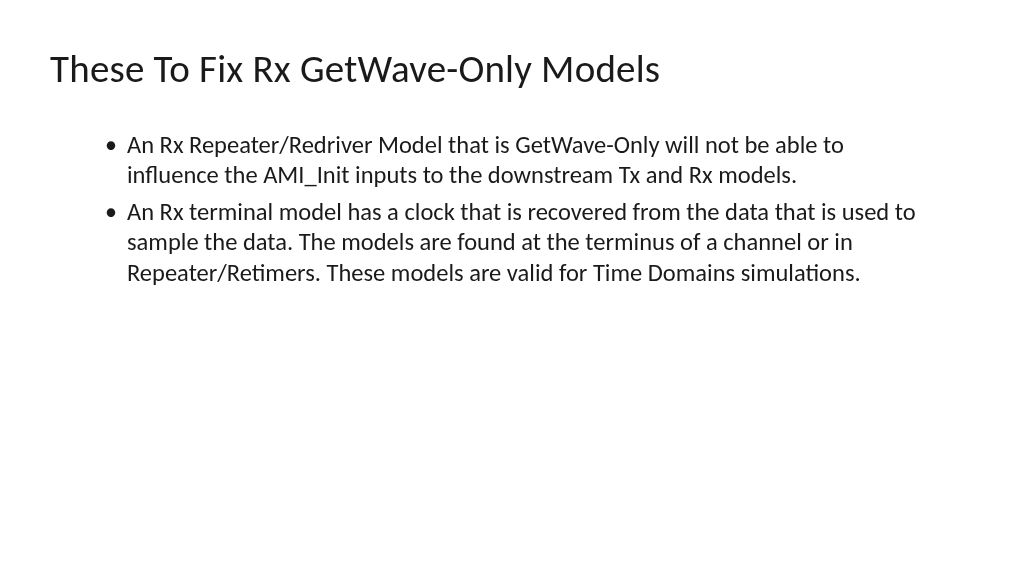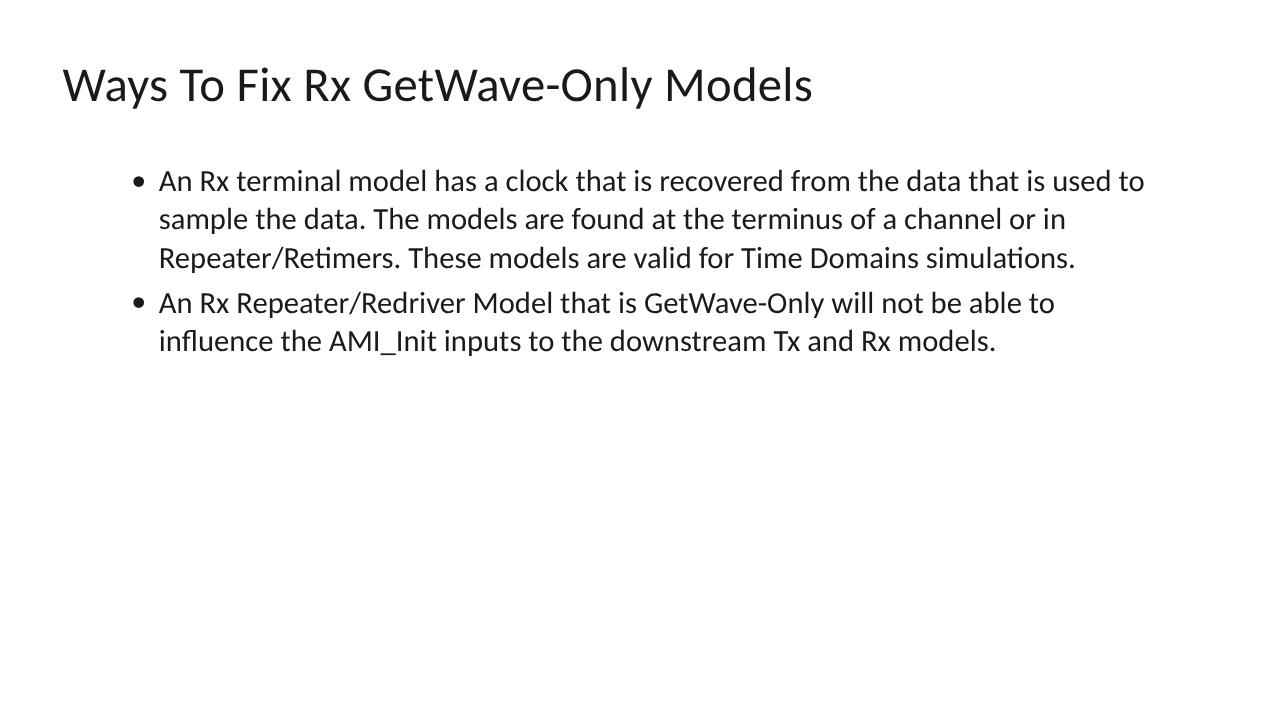--- a/index.html
+++ b/index.html
@@ -47,20 +47,20 @@
       position: absolute;
       left: 0;
       top: 0;
       font-size: 24px;
     }
   </style>
 </head>
 <body>
 
 <div class="slide">
-  <h1 class="title">Ways To Fix Rx GetWave-Only Models</h1>
+  <h1 class="title">These To Fix Rx GetWave-Only Models</h1>
   <div class="content">
     <ul class="bullet-list">
+      <li class="bullet-item">An Rx Repeater/Redriver Model that is GetWave-Only will not be able to influence the AMI_Init inputs to the downstream Tx and Rx models.</li>
       <li class="bullet-item">An Rx terminal model has a clock that is recovered from the data that is used to sample the data. The models are found at the terminus of a channel or in Repeater/Retimers. These models are valid for Time Domains simulations.</li>
-      <li class="bullet-item">An Rx Repeater/Redriver Model that is GetWave-Only will not be able to influence the AMI_Init inputs to the downstream Tx and Rx models.</li>
     </ul>
   </div>
 </div>
 
 </body></html>

